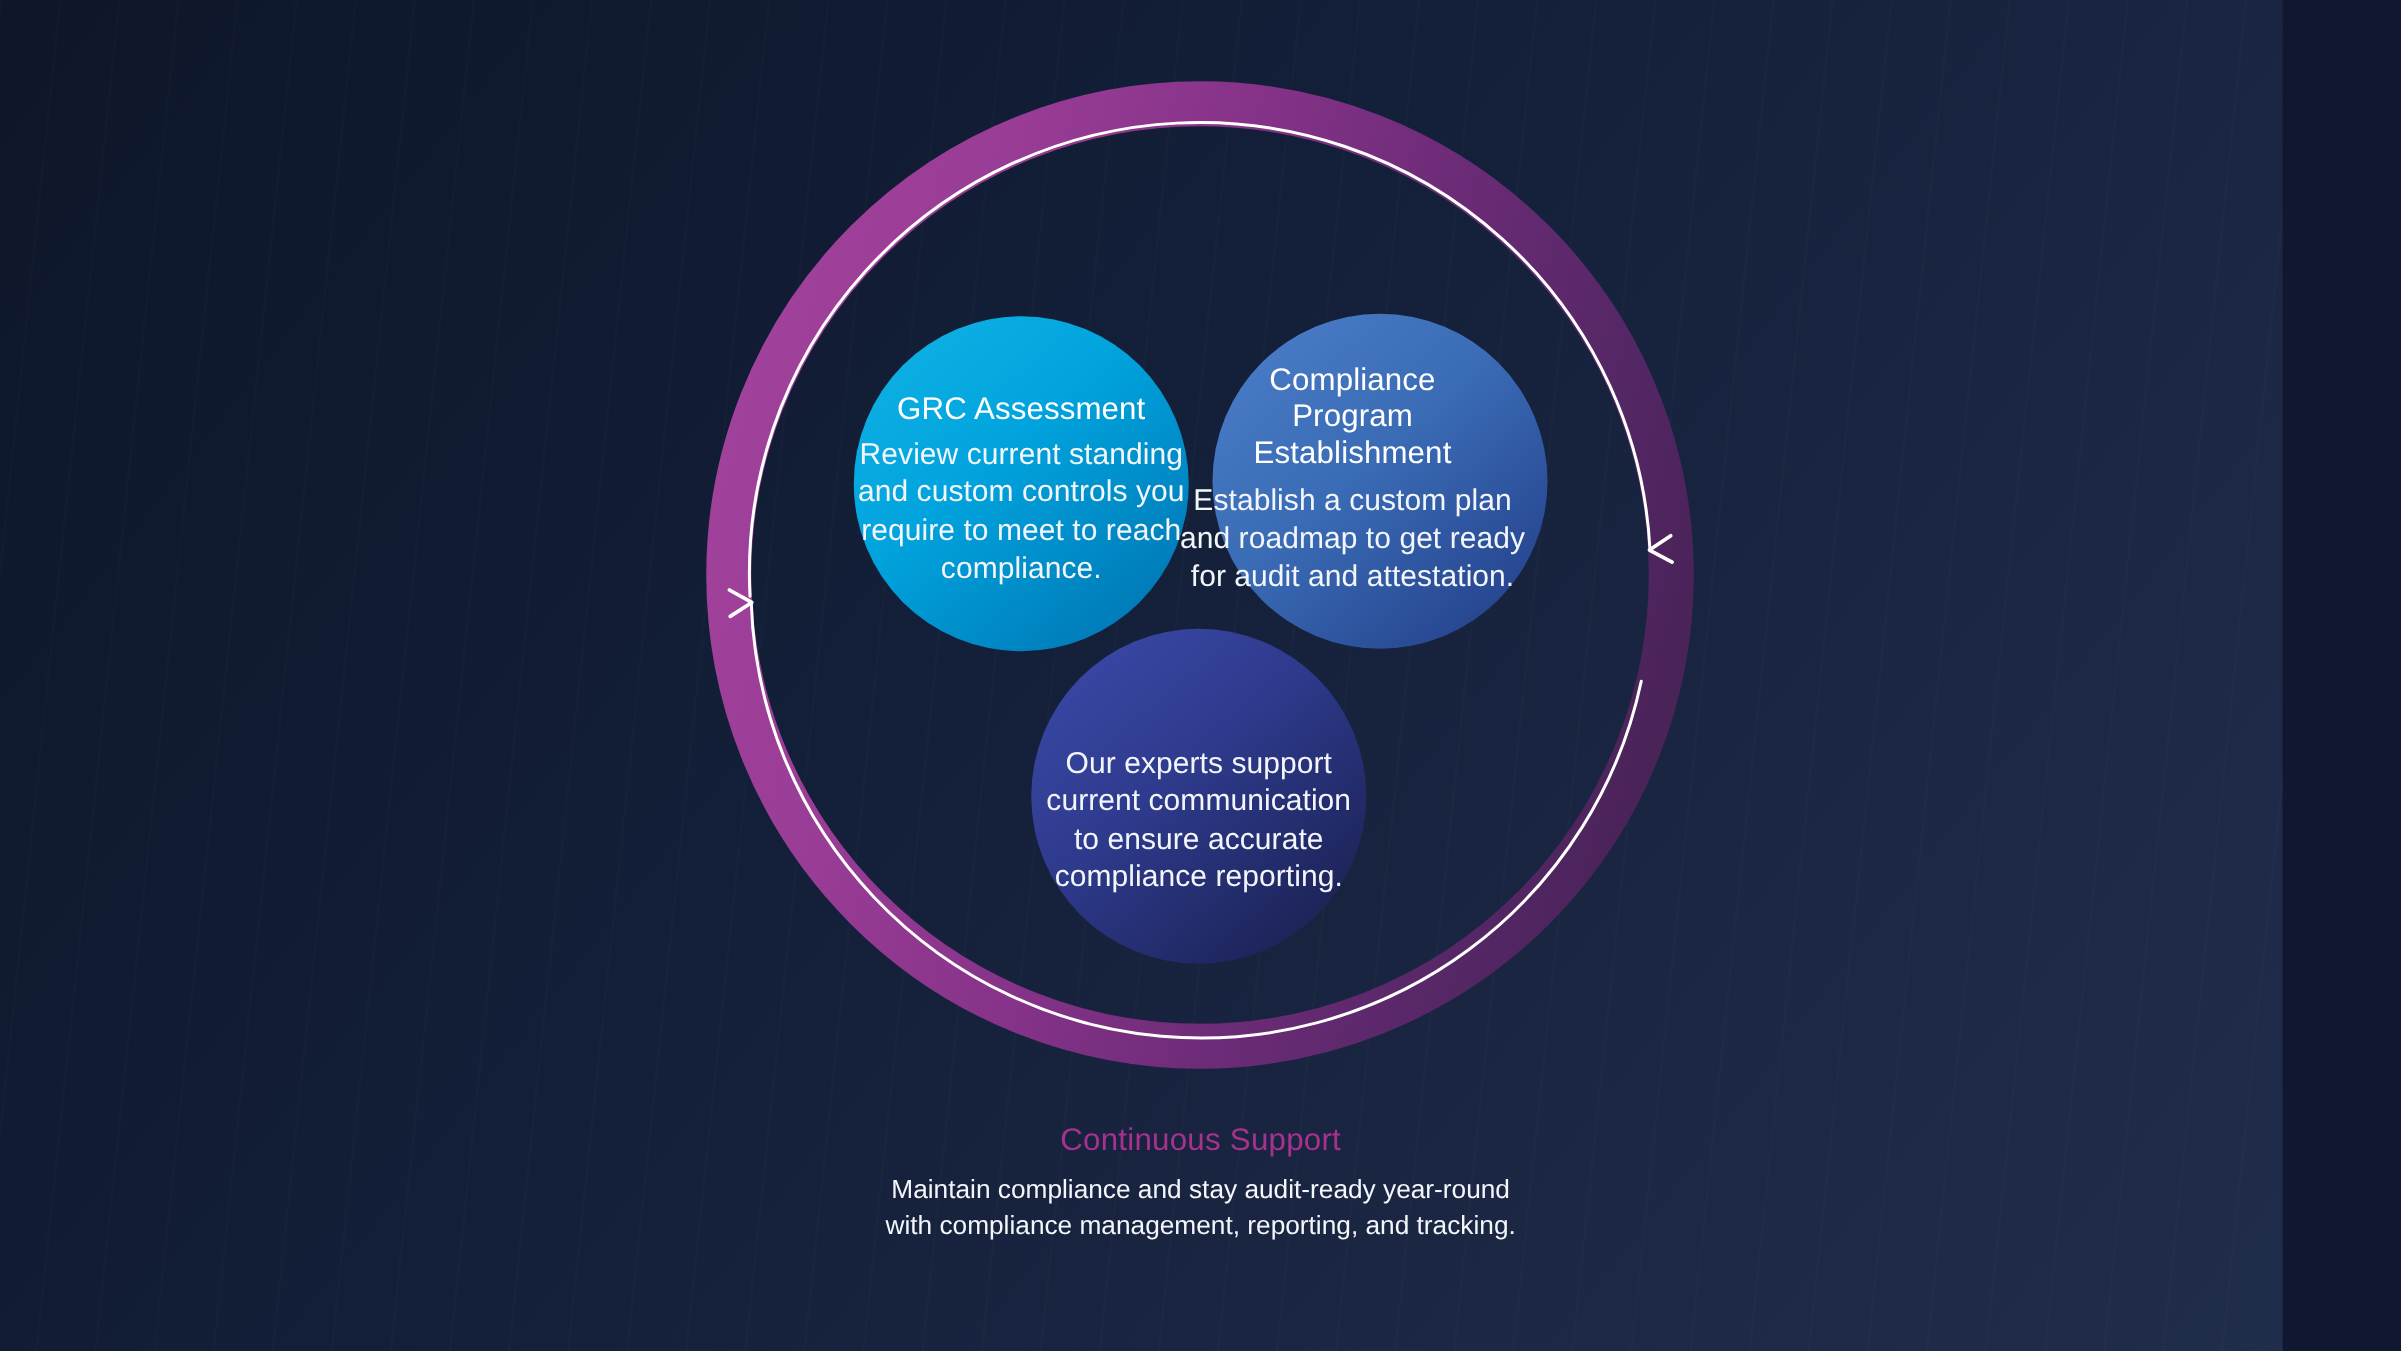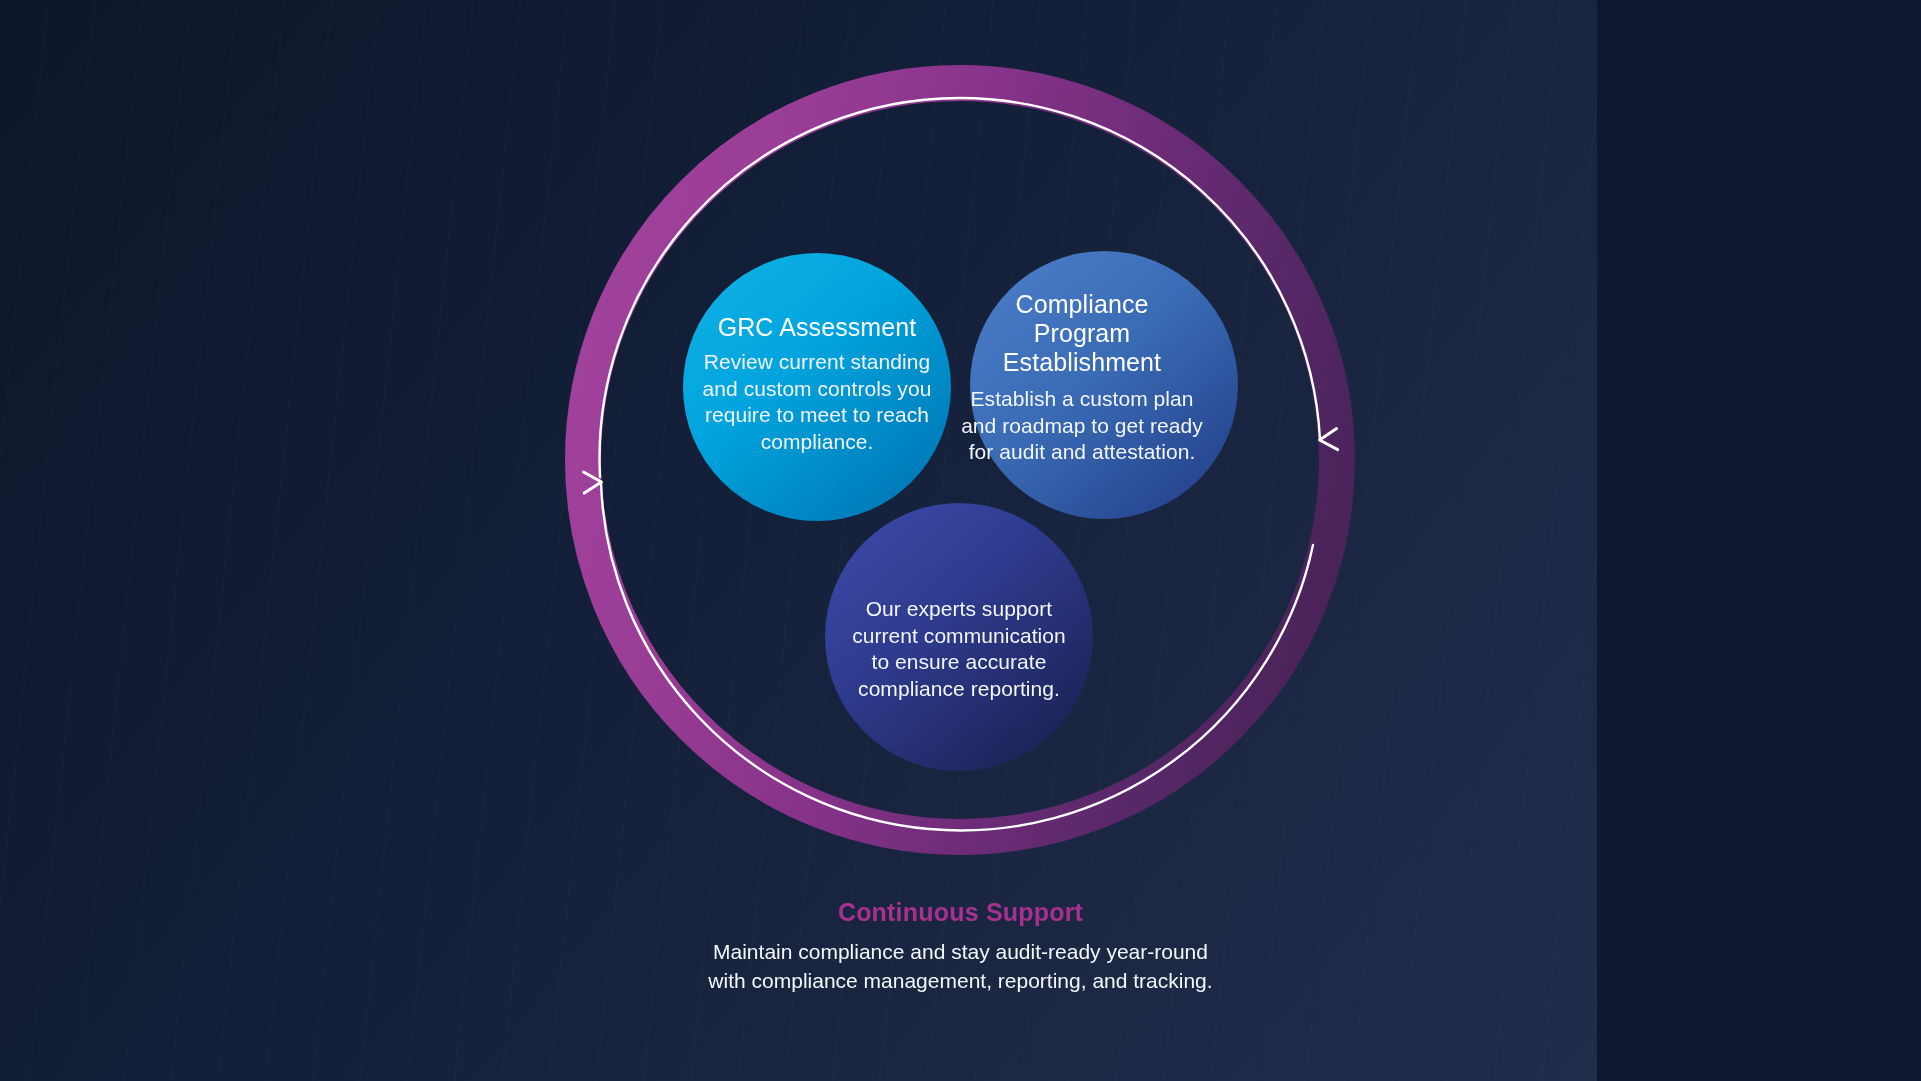--- a/index.html
+++ b/index.html
@@ -8,21 +8,21 @@
     padding: 0;
     background: #0f1830;
   }
   body {
     font-family: "Liberation Sans", sans-serif;
     -webkit-font-smoothing: antialiased;
   }
 
   #stage {
     position: relative;
-    width: 1597px;
+    width: 1826px;
     height: 1081px;
     overflow: hidden;
     background:
       linear-gradient(128deg,
         #0e1729 0%,
         #101a31 22%,
         #14203a 46%,
         #1a2641 68%,
         #1e2a47 88%,
         #202d4b 100%);
@@ -60,21 +60,21 @@
   }
   .node-title {
     font-size: 25px;
     font-weight: 400;
     line-height: 1.16;
     letter-spacing: 0.1px;
     color: #ffffff;
     margin: 0 0 7px 0;
   }
   .node-desc {
-    font-size: 21px;
+    font-size: 24px;
     font-weight: 400;
     line-height: 1.27;
     letter-spacing: 0.05px;
     color: #f2f5fa;
     margin: 0;
   }
 
   #node-grc-text      { left: 667px; top: 313px; }
   #node-cpe-text      { left: 932px; top: 290px; }
   #node-audit-text    { left: 809px; top: 568px; }
@@ -86,21 +86,21 @@
   #caption {
     position: absolute;
     left: 0;
     top: 898px;
     width: 1921px;
     text-align: center;
     pointer-events: none;
   }
   #caption-heading {
     font-size: 25px;
-    font-weight: 700;
+    font-weight: 400;
     letter-spacing: 0.2px;
     color: #a8318f;
     margin: 0 0 11px 0;
   }
   #caption-body {
     font-size: 21px;
     font-weight: 400;
     line-height: 1.38;
     color: #f3f6fb;
     margin: 0;

